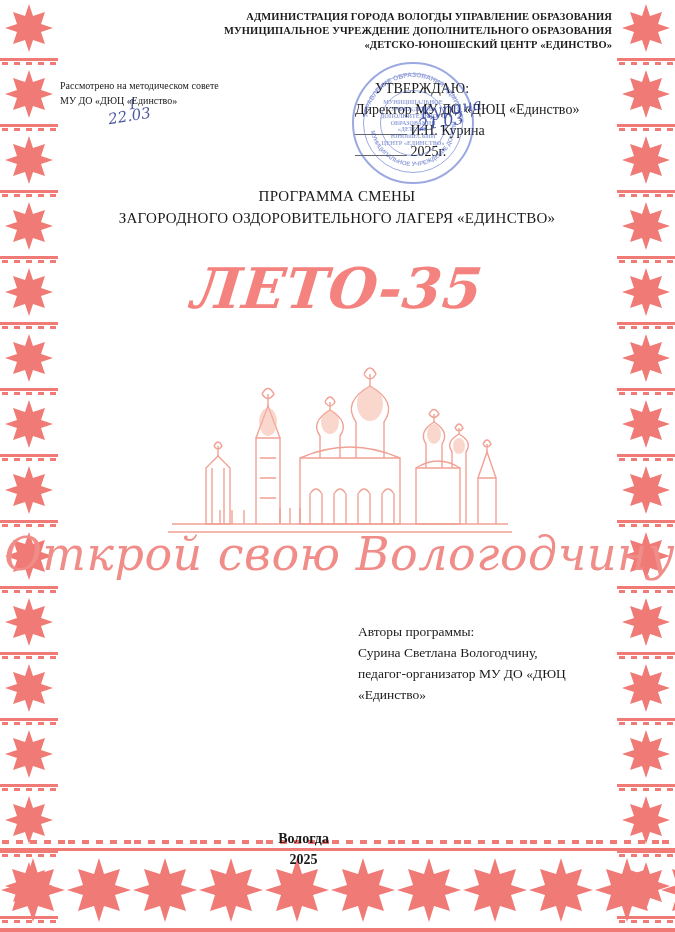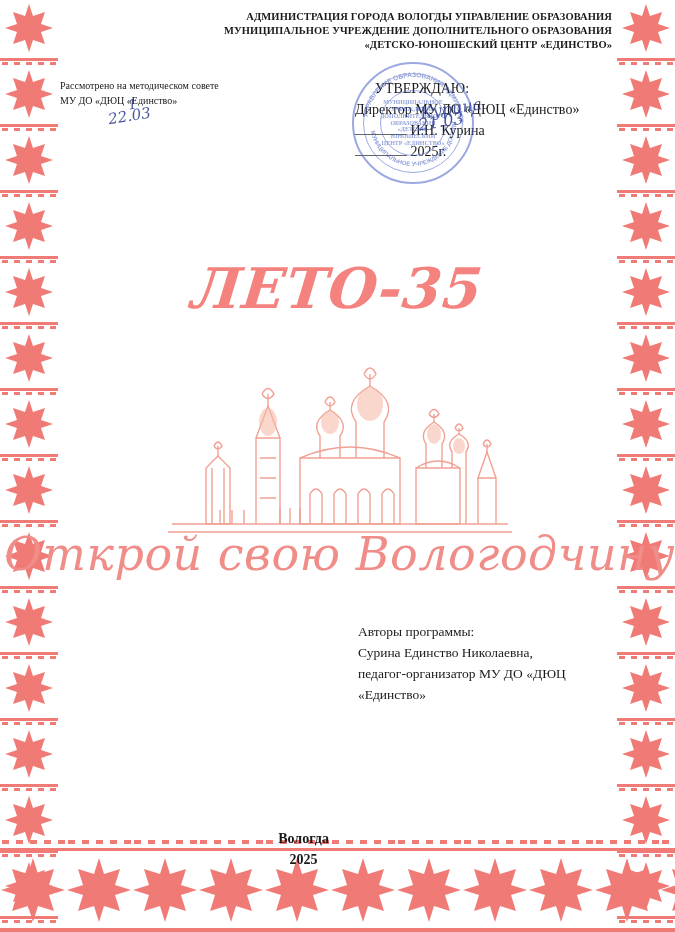--- a/index.html
+++ b/index.html
@@ -309,20 +309,24 @@
       <text font-size="6.6" font-weight="bold" fill="#3c55bb" font-family="'Liberation Sans',sans-serif">
         <textPath href="#arcTop" startOffset="4%">УПРАВЛЕНИЕ ОБРАЗОВАНИЯ АДМИНИСТРАЦИИ ГОРОДА ВОЛОГДЫ</textPath>
       </text>
       <text font-size="6" font-weight="bold" fill="#3c55bb" font-family="'Liberation Sans',sans-serif">
         <textPath href="#arcBot" startOffset="6%">МУНИЦИПАЛЬНОЕ УЧРЕЖДЕНИЕ ДОПОЛНИТЕЛЬНОГО ОБРАЗОВАНИЯ</textPath>
       </text>
     </svg>
     <div class="stamp-core">МУНИЦИПАЛЬНОЕ УЧРЕЖДЕНИЕ ДОПОЛНИТЕЛЬНОГО ОБРАЗОВАНИЯ «ДЕТСКО-ЮНОШЕСКИЙ ЦЕНТР «ЕДИНСТВО»</div>
   </div>
 
+  <div class="program-title">
+    <div>ПРОГРАММА СМЕНЫ</div>
+    <div>ЗАГОРОДНОГО ОЗДОРОВИТЕЛЬНОГО ЛАГЕРЯ «ЕДИНСТВО»</div>
+  </div>
 
   <div class="leto">ЛЕТО-35</div>
 
   <svg class="city" viewBox="0 0 360 230" aria-hidden="true">
     <g fill="none" stroke="#f09c8f" stroke-width="1.4" opacity="0.95">
 
       <path d="M8,214 L352,214"></path>
       <path d="M12,206 L348,206"></path>
 
       <path d="M46,206 L46,150 L58,138 L70,150 L70,206 Z"></path>
@@ -368,21 +372,21 @@
       <ellipse cx="274" cy="116" rx="7" ry="10"></ellipse>
       <ellipse cx="299" cy="128" rx="6" ry="8"></ellipse>
       <ellipse cx="108" cy="104" rx="9" ry="14"></ellipse>
     </g>
   </svg>
 
   <div class="slogan">Открой свою Вологодчину</div>
 
   <div class="authors">
     <div class="authors-head">Авторы программы:</div>
-    <div>Сурина Единство Николаевна,</div>
+    <div>Сурина Светлана Вологодчину,</div>
     <div>педагог-организатор МУ ДО «ДЮЦ</div>
     <div>«Единство»</div>
   </div>
 
   <div class="footer">
     <div>Вологда</div>
     <div>2025</div>
   </div>
 
 </div>

